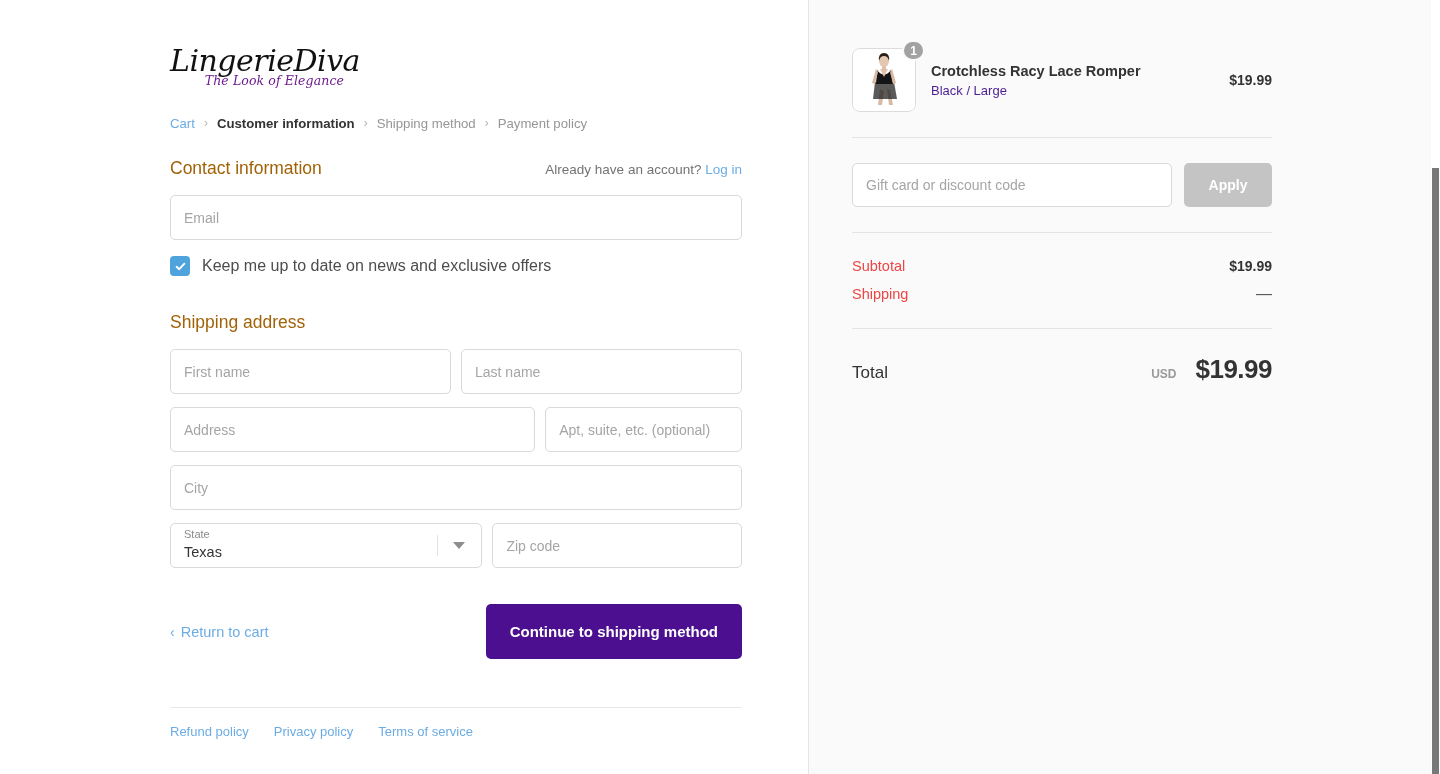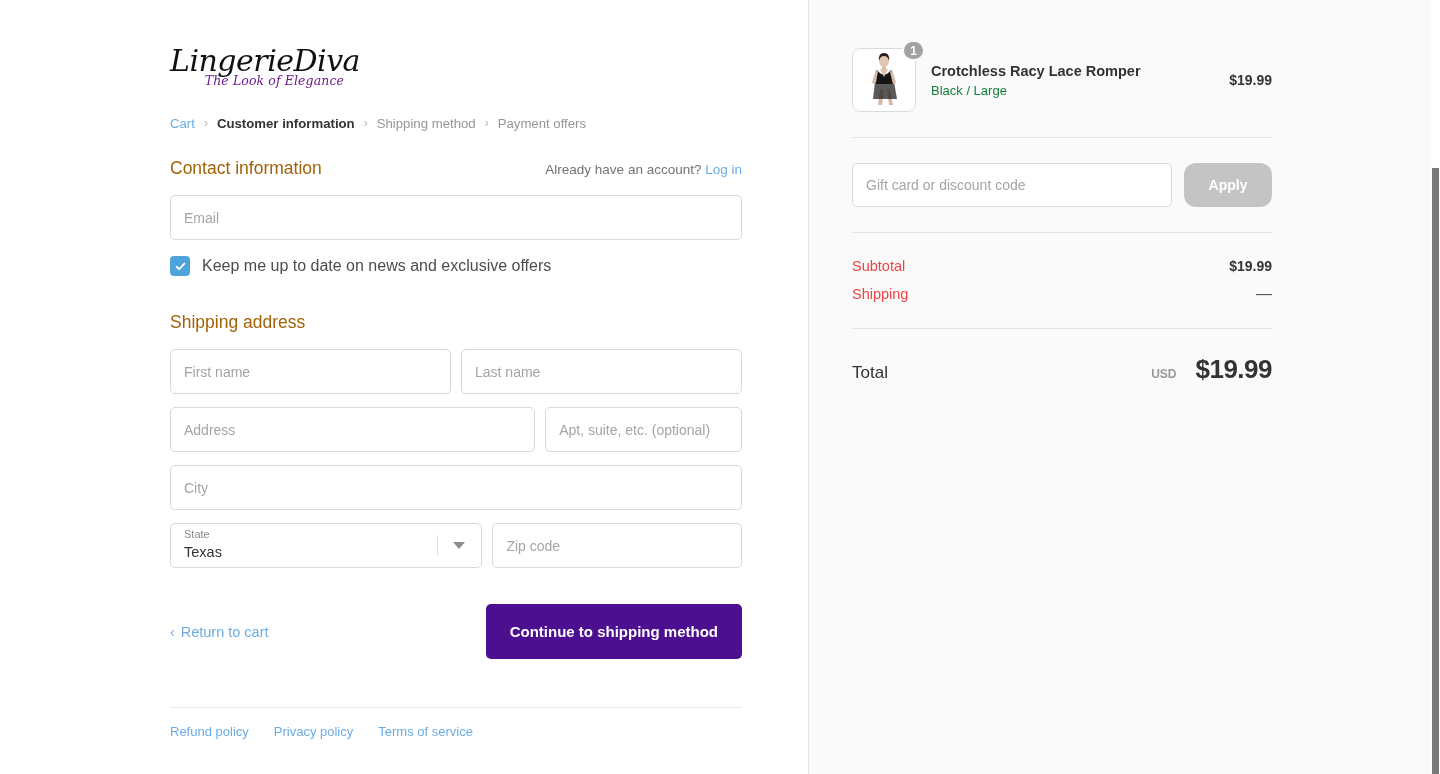--- a/index.html
+++ b/index.html
@@ -188,38 +188,38 @@
     background: #a2a2a2;
     color: #ffffff;
     border-radius: 11px;
     font-size: 12px; font-weight: 700;
     display: flex; align-items: center; justify-content: center;
     padding: 0 6px;
     border: 2px solid #fafafa;
   }
   .li-text { flex: 1 1 auto; margin-left: 15px; }
   .li-title { font-size: 14.5px; color: #333333; font-weight: 700; line-height: 1.3; }
-  .li-variant { font-size: 13px; color: #15803d; margin-top: 3px; }
+  .li-variant { font-size: 13px; color: #4c1d95; margin-top: 3px; }
   .li-price { font-size: 14px; color: #333333; font-weight: 700; white-space: nowrap; }
 
   .sdivider { border: none; border-top: 1px solid #e4e4e4; margin: 25px 0; }
 
   .discount-row { display: flex; gap: 12px; }
   .discount-input {
     flex: 1 1 auto; height: 44px;
     border: 1px solid #d9d9d9; border-radius: 5px;
     background: #ffffff; padding: 0 13px;
     font-size: 14px; color: #333333; outline: none;
     font-family: "Liberation Sans", sans-serif;
   }
   .discount-input::placeholder { color: #a5a5a5; }
   .apply-btn {
     flex: 0 0 88px; height: 44px;
     background: #c4c4c4; color: #ffffff;
-    border: none; border-radius: 12px;
+    border: none; border-radius: 5px;
     font-size: 14px; font-weight: 700;
     cursor: default;
     font-family: "Liberation Sans", sans-serif;
   }
 
   .totline {
     display: flex; justify-content: space-between; align-items: baseline;
     margin-bottom: 11px;
   }
   .tot-label { font-size: 14.5px; color: #ef4444; }
@@ -257,21 +257,21 @@
       </div>
 
       
       <div class="breadcrumb">
         <span class="crumb link">Cart</span>
         <span class="crumb-sep">›</span>
         <span class="crumb current">Customer information</span>
         <span class="crumb-sep">›</span>
         <span class="crumb">Shipping method</span>
         <span class="crumb-sep">›</span>
-        <span class="crumb">Payment offers</span>
+        <span class="crumb">Payment policy</span>
       </div>
 
       
       <div class="section-head">
         <span class="section-title">Contact information</span>
         <span class="account-note">
           <span>Already have an account?</span>
           <a class="loginlink" href="#">Log in</a>
         </span>
       </div>

